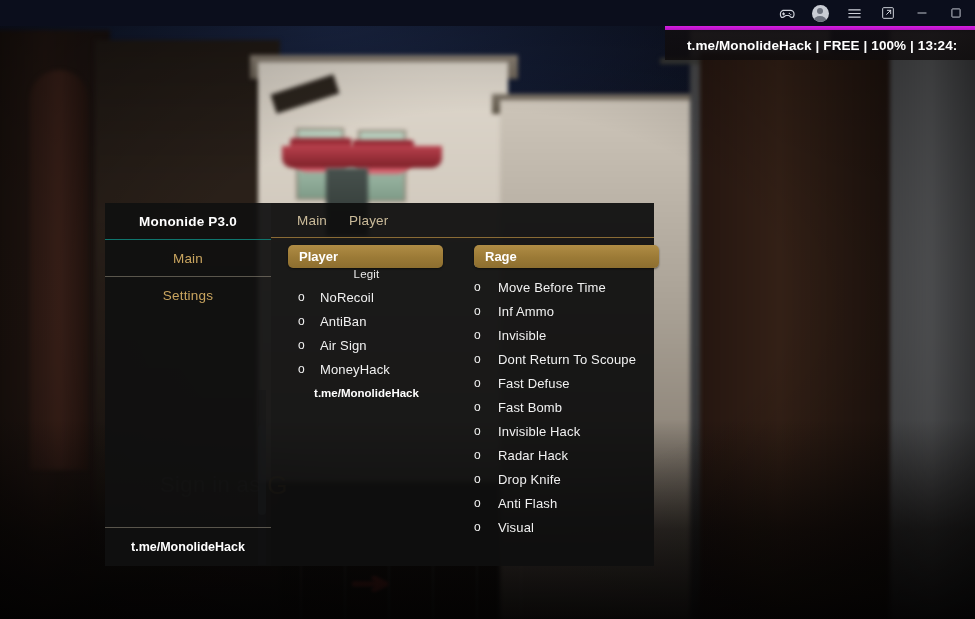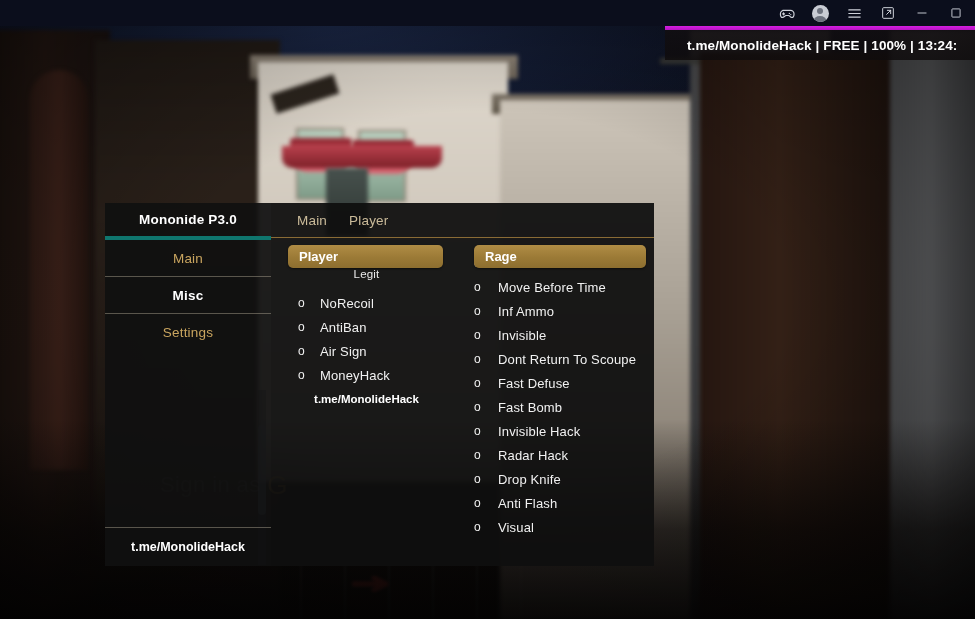--- a/index.html
+++ b/index.html
@@ -221,21 +221,21 @@
   
   #menu-sidebar {
     width: 166px; height: 363px;
     background: rgba(16,16,16,0.93);
     display: flex; flex-direction: column;
     position: relative;
   }
   #menu-brand {
     height: 37px; display: flex; align-items: center; justify-content: center;
     color: #ffffff; font-size: 13.5px; font-weight: 700;
-    border-bottom: 4px solid #0f766e;
+    border-bottom: 1px solid #0f766e;
     letter-spacing: .2px;
   }
   .nav-item {
     height: 37px; display: flex; align-items: center; justify-content: center;
     color: #c9a55f; font-size: 13.5px;
     border-bottom: 1px solid rgba(180,170,150,0.45);
     letter-spacing: .2px;
   }
   .nav-item.active { color: #ffffff; font-weight: 700; }
   .nav-item.no-border { border-bottom: none; }
@@ -268,32 +268,32 @@
     position: absolute; top: 6px; left: 17px;
     width: 155px; height: 23px;
     background: linear-gradient(180deg,#b08d45 0%,#9b7a36 55%,#8d6e2f 100%);
     border-radius: 5px;
     display: flex; align-items: center;
     padding-left: 11px;
     color: #ffffff; font-size: 13px; font-weight: 700;
     z-index: 3;
     box-shadow: 0 1px 2px rgba(0,0,0,0.5);
   }
-  #col-right .col-header { left: 12px; width: 172px; }
+  #col-right .col-header { left: 12px; width: 185px; }
 
   .col-body {
     position: absolute; left: 0; width: 191px;
     overflow: hidden;
   }
   #col-left .col-body { top: 29px; height: 150px; }
   #col-right .col-body { top: 12px; height: 300px; }
 
   .group-label {
     text-align: center; color: #e9e9e9; font-size: 11.5px;
-    margin-bottom: 11px; letter-spacing: .2px;
+    margin-bottom: 5px; letter-spacing: .2px;
   }
   .opt-row {
     display: flex; align-items: center;
     height: 24px;
     padding-left: 27px;
     color: #f1f1f1; font-size: 13px;
     letter-spacing: .15px;
   }
   #col-right .opt-row { padding-left: 12px; }
   .opt-mark {
@@ -387,23 +387,20 @@
   </div>
 
   <div id="cheat-menu">
 
     <div id="menu-sidebar">
       <div id="menu-brand">Mononide P3.0</div>
 
       <div class="nav-item">
         <span>Main</span>
       </div>
-      <div class="nav-item active">
-        <span>Misc</span>
-      </div>
       <div class="nav-item no-border">
         <span>Settings</span>
       </div>
 
       <div id="nav-spacer"></div>
 
       <div id="sidebar-watermark">t.me/MonolideHack</div>
     </div>
 
     <div id="menu-content">

